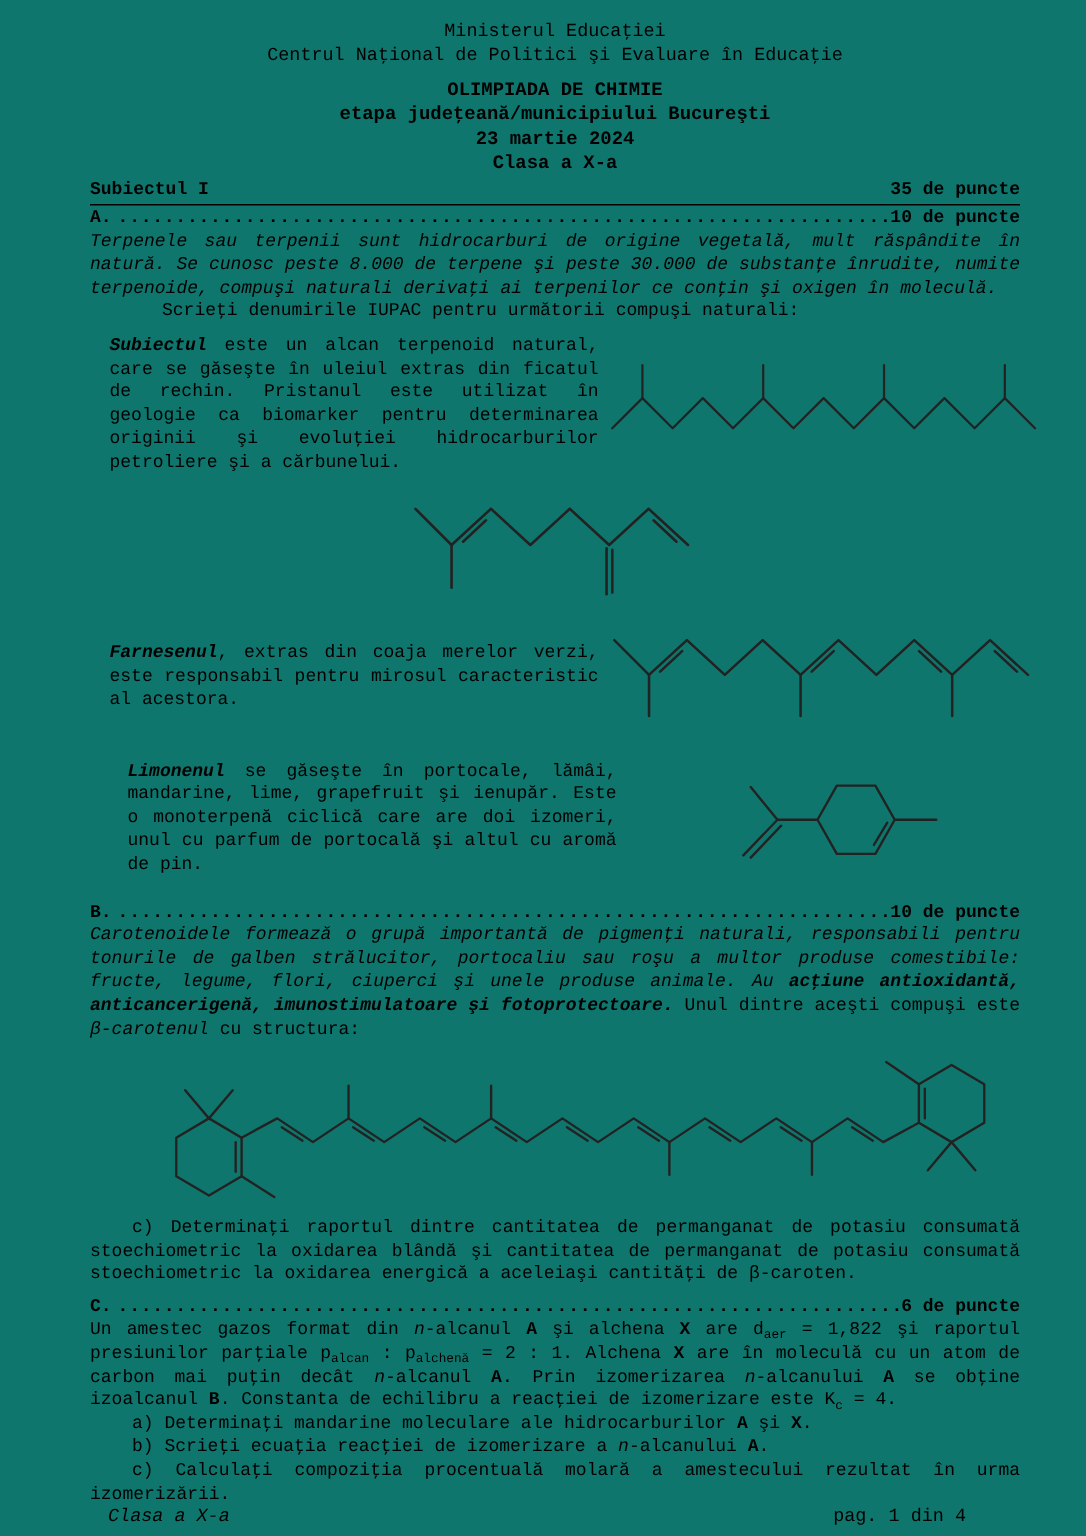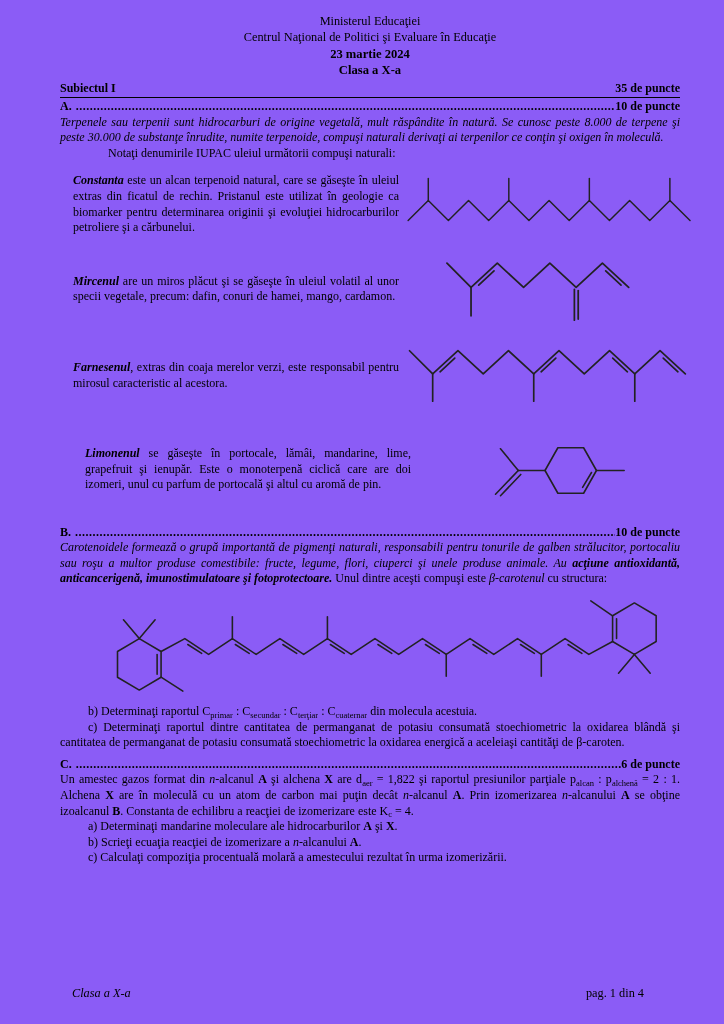--- a/index.html
+++ b/index.html
@@ -1,22 +1,22 @@
 <!DOCTYPE html>
 <html><head>
 <meta charset="utf-8">
 <style>
   * { box-sizing: border-box; }
   html,body { margin:0; padding:0; background:#9a9a9a; }
   .page {
     width: 724px; height: 1024px;
-    background: #8b5cf6;
+    background: #0f766e;
     margin: 0 auto;
     padding: 14px 44px 22px 60px;
-    font-family: Liberation Serif, serif;
+    font-family: Liberation Mono, monospace;
     font-size: 12px;
     color: #000;
     line-height: 1.3;
     display: flex; flex-direction: column;
     overflow: hidden;
   }
   .center { text-align: center; }
   .hdr-line { font-size: 12.3px; }
   .hdr-bold { font-size: 12.6px; font-weight: bold; }
   ul.instructions { margin: 6px 0 2px 0; padding-left: 54px; }
@@ -60,55 +60,56 @@
   }
   .footer-left { font-style: italic; } .mt6 { margin-top: 6px; }
 </style>
 </head>
 <body>
 
 <div class="page">
 
   <div class="center hdr-line">Ministerul Educaţiei</div>
   <div class="center hdr-line">Centrul Naţional de Politici şi Evaluare în Educaţie</div>
+  <div class="center hdr-bold mt6">OLIMPIADA DE CHIMIE</div>
+  <div class="center hdr-bold">etapa judeţeană/municipiului Bucureşti</div>
   <div class="center hdr-bold">23 martie 2024</div>
   <div class="center hdr-bold">Clasa a X-a</div>
 
 
   <div class="subject-row">
     <span>Subiectul I</span>
     <span>35 de puncte</span>
   </div>
 
   <div class="sec-row">
     <span class="sec-label">A.</span>
     <span class="leader">........................................................................................................................................................................................................</span>
     <span class="sec-points">10 de puncte</span>
   </div>
 
   <p class="just italic">Terpenele sau terpenii sunt hidrocarburi de origine vegetală, mult răspândite în natură. Se cunosc peste 8.000 de terpene şi peste 30.000 de substanţe înrudite, numite terpenoide, compuşi naturali derivaţi ai terpenilor ce conţin şi oxigen în moleculă.</p>
-  <p class="indent">Notaţi denumirile IUPAC uleiul următorii compuşi naturali:</p>
+  <p class="indent">Scrieţi denumirile IUPAC pentru următorii compuşi naturali:</p>
 
   <div class="compound-row" style="margin-top:7px;">
-    <p class="compound-text" style="margin-left:13px;"><span class="seg-bi">Constanta</span><span class="seg-n"> este un alcan terpenoid natural, care se găseşte în uleiul extras din ficatul de rechin. Pristanul este utilizat în geologie ca biomarker pentru determinarea originii şi evoluţiei hidrocarburilor petroliere şi a cărbunelui.</span></p>
+    <p class="compound-text" style="margin-left:13px;"><span class="seg-bi">Subiectul</span><span class="seg-n"> este un alcan terpenoid natural, care se găseşte în uleiul extras din ficatul de rechin. Pristanul este utilizat în geologie ca biomarker pentru determinarea originii şi evoluţiei hidrocarburilor petroliere şi a cărbunelui.</span></p>
     <div class="compound-struct">
       <svg class="struct" width="302" height="72" viewBox="0 0 330 78">
         <g>
           <polyline points="10,56 32,34 54,56 76,34 98,56 120,34 142,56 164,34 186,56 208,34 230,56 252,34 274,56 296,34 318,56"></polyline>
           <line x1="32" y1="34" x2="32" y2="10"></line>
           <line x1="120" y1="34" x2="120" y2="10"></line>
           <line x1="208" y1="34" x2="208" y2="10"></line>
           <line x1="296" y1="34" x2="296" y2="10"></line>
         </g>
       </svg>
     </div>
   </div>
 
   <div class="compound-row">
-    <p class="compound-text" style="margin-left:13px;"><span class="seg-bi">Mircenul</span><span class="seg-n"> are un miros plăcut şi se găseşte în uleiul volatil al unor specii vegetale, precum: dafin, conuri de hamei, mango, cardamon.</span></p>
     <div class="compound-struct">
       <svg class="struct" width="208" height="79" viewBox="0 0 190 72">
         <g>
           <polyline points="10,12 32,34 56,12 80,34 104,12 128,34 152,12 176,34"></polyline>
           <line x1="32" y1="34" x2="32" y2="60"></line>
           <line x1="39" y1="32" x2="53" y2="19"></line>
           <line x1="126.4" y1="36" x2="126.4" y2="64"></line>
           <line x1="129.9" y1="37" x2="129.9" y2="63"></line>
           <line x1="155" y1="19" x2="169" y2="32"></line>
         </g>
@@ -183,21 +184,20 @@
         <line x1="505" y1="54" x2="519" y2="63"></line>
         <polygon points="550,51 550,25 572,12 594,25 594,51 572,64"></polygon>
         <line x1="554" y1="28" x2="554" y2="48"></line>
         <line x1="572" y1="64" x2="556" y2="83"></line>
         <line x1="572" y1="64" x2="588" y2="83"></line>
         <line x1="550" y1="25" x2="528" y2="10"></line>
       </g>
     </svg>
   </div>
 
-  <p class="q"><span class="seg-n">b) Determinaţi raportul C</span><span class="seg-sub">primar</span><span class="seg-n"> : C</span><span class="seg-sub">secundar</span><span class="seg-n"> : C</span><span class="seg-sub">terţiar</span><span class="seg-n"> : C</span><span class="seg-sub">cuaternar</span><span class="seg-n"> din molecula acestuia.</span></p>
   <p class="q">c) Determinaţi raportul dintre cantitatea de permanganat de potasiu consumată stoechiometric la oxidarea blândă şi cantitatea de permanganat de potasiu consumată stoechiometric la oxidarea energică a aceleiaşi cantităţi de β-caroten.</p>
 
   <div class="sec-row" style="margin-top:6px;">
     <span class="sec-label">C.</span>
     <span class="leader">........................................................................................................................................................................................................</span>
     <span class="sec-points">6 de puncte</span>
   </div>
 
   <p class="just"><span class="seg-n">Un amestec gazos format din </span><span class="seg-i">n</span><span class="seg-n">-alcanul </span><span class="seg-b">A</span><span class="seg-n"> şi alchena </span><span class="seg-b">X</span><span class="seg-n"> are d</span><span class="seg-sub">aer</span><span class="seg-n"> = 1,822 şi raportul presiunilor parţiale p</span><span class="seg-sub">alcan</span><span class="seg-n"> : p</span><span class="seg-sub">alchenă</span><span class="seg-n"> = 2 : 1. Alchena </span><span class="seg-b">X</span><span class="seg-n"> are în moleculă cu un atom de carbon mai puţin decât </span><span class="seg-i">n</span><span class="seg-n">-alcanul </span><span class="seg-b">A</span><span class="seg-n">. Prin izomerizarea </span><span class="seg-i">n</span><span class="seg-n">-alcanului </span><span class="seg-b">A</span><span class="seg-n"> se obţine izoalcanul </span><span class="seg-b">B</span><span class="seg-n">. Constanta de echilibru a reacţiei de izomerizare este K</span><span class="seg-sub">c</span><span class="seg-n"> = 4.</span></p>
   <p class="q"><span class="seg-n">a) Determinaţi mandarine moleculare ale hidrocarburilor </span><span class="seg-b">A</span><span class="seg-n"> şi </span><span class="seg-b">X</span><span class="seg-n">.</span></p>

